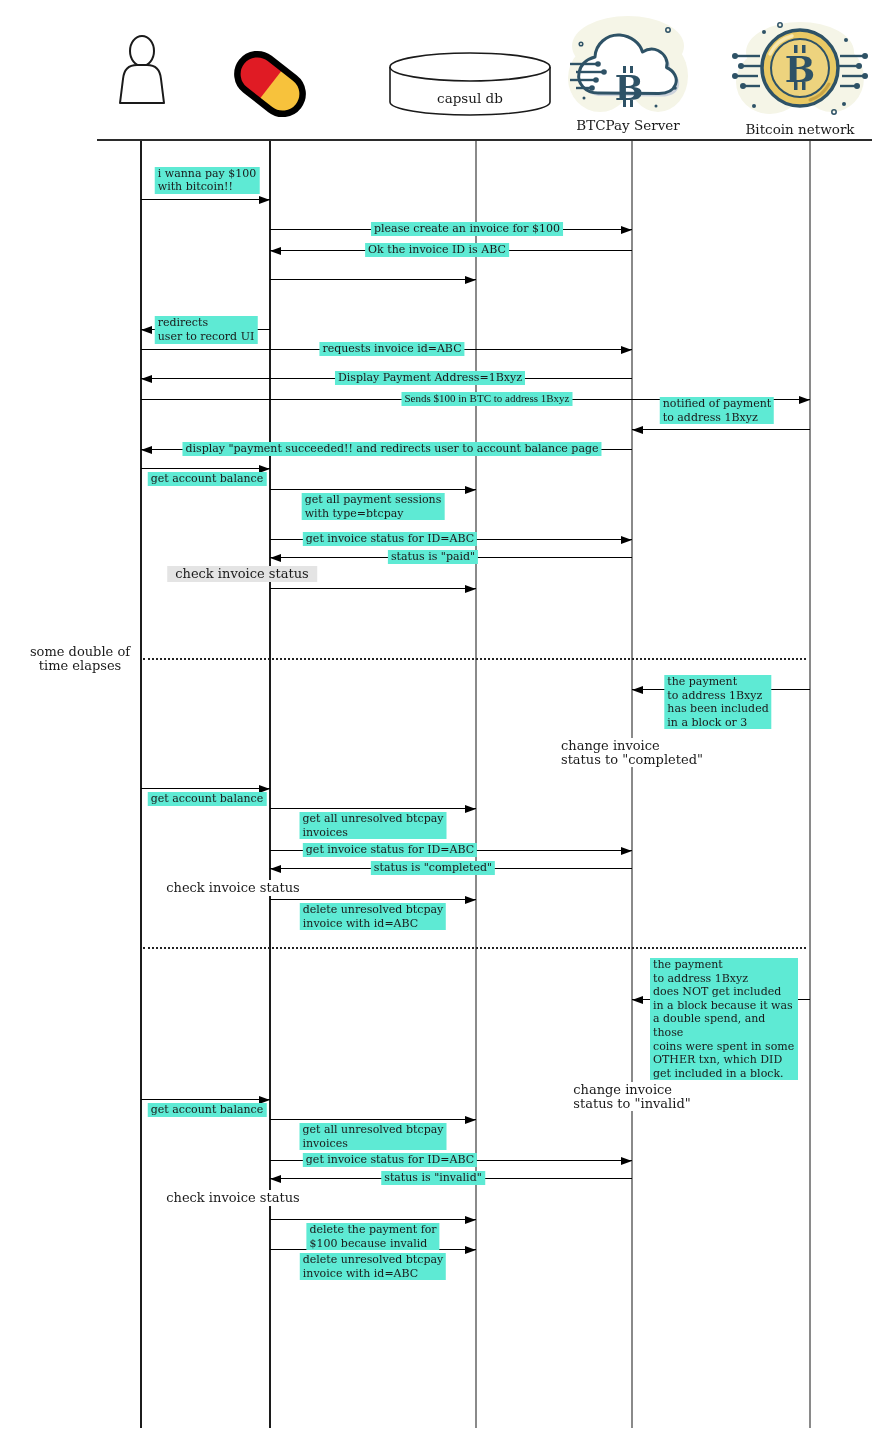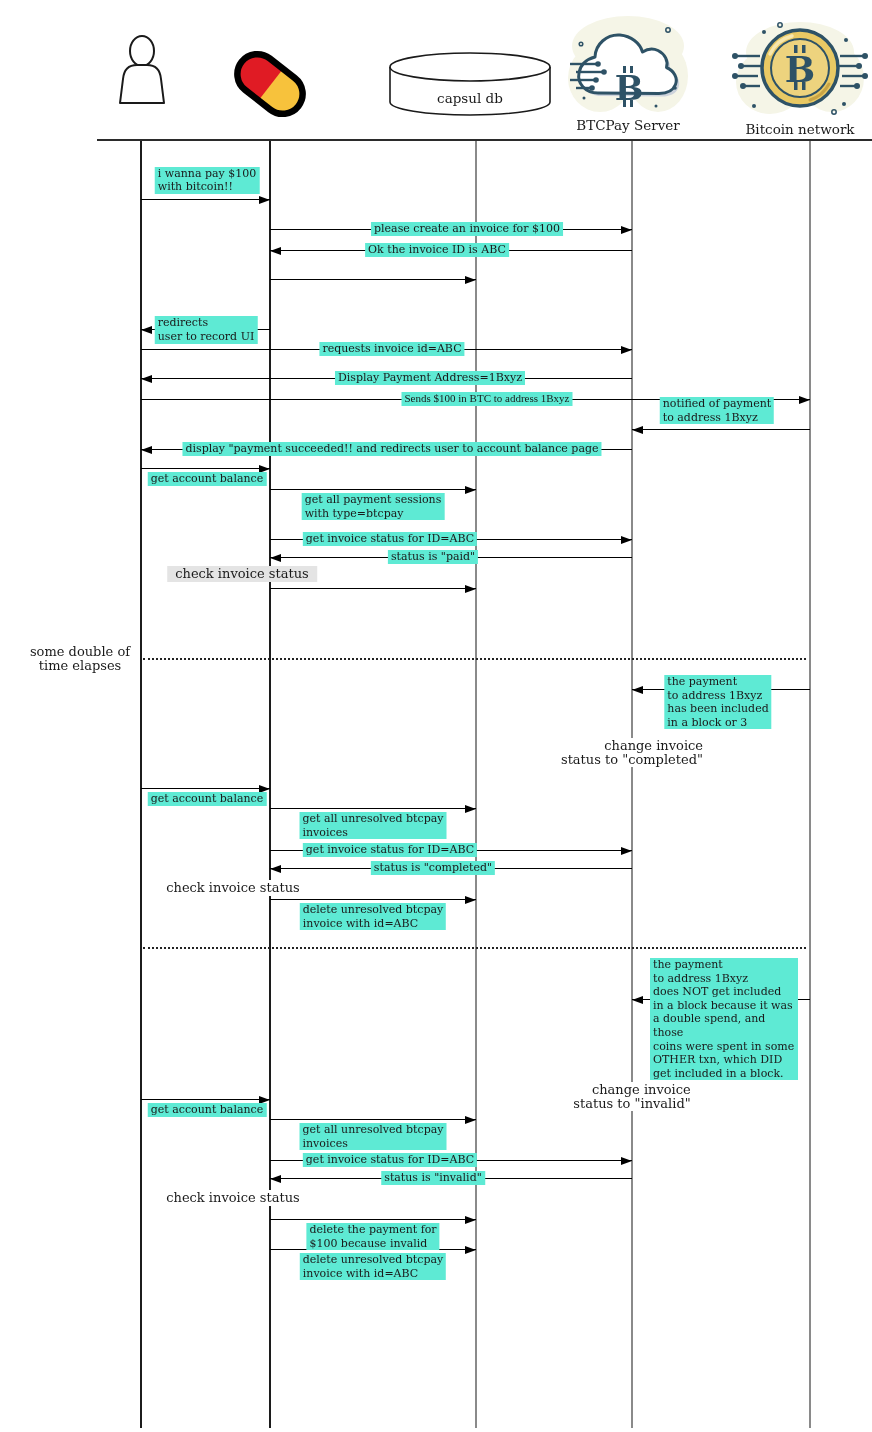--- a/index.html
+++ b/index.html
@@ -13,21 +13,21 @@
   .lifeline.gray{width:2.2px;background:#8a8a8a;}
   .mline{position:absolute;height:0;border-top:1.4px solid #000;z-index:2;}
   .arr{position:absolute;width:0;height:0;border-top:4.5px solid transparent;border-bottom:4.5px solid transparent;z-index:3;}
   .arr.r{border-left:11px solid #000;}
   .arr.l{border-right:11px solid #000;}
   .mlabel{
     position:absolute;transform:translateX(-50%);white-space:pre-line;text-align:left;
     background:#5eead4;font-size:11px;line-height:13.6px;z-index:4;padding:0 3px;
   }
   .note{
-    position:absolute;transform:translateX(-50%);white-space:pre-line;text-align:right;
+    position:absolute;transform:translateX(-50%);white-space:pre-line;text-align:left;
     font-size:13px;line-height:13.6px;z-index:4;padding:1px 8px;background:#fff;
   }
   .note.hl{background:#e4e4e4;}
   .divider{position:absolute;left:143px;width:663px;height:0;border-top:2.6px dotted #222;z-index:5;}
   .divlabel{
     position:absolute;transform:translateX(-50%);white-space:pre-line;text-align:center;
     font-size:13px;line-height:13.8px;z-index:5;background:#fff;
   }
   .actor-label{
     position:absolute;transform:translateX(-50%);white-space:nowrap;

